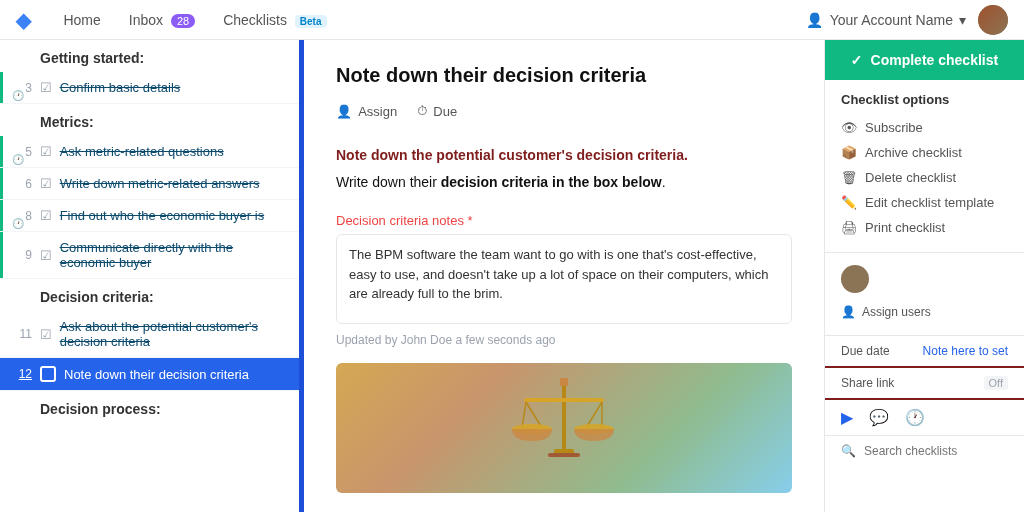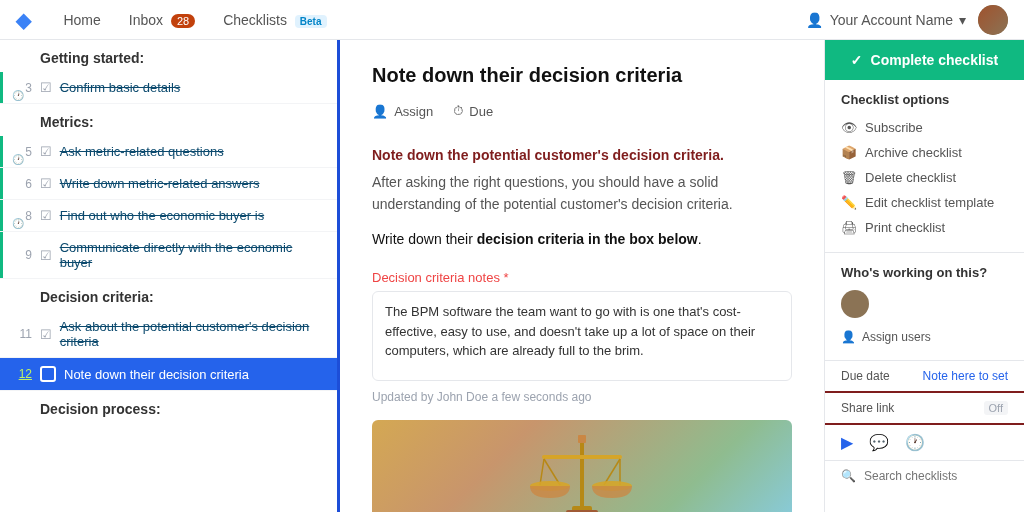--- a/index.html
+++ b/index.html
@@ -6,46 +6,46 @@
     body { font-family: -apple-system, BlinkMacSystemFont, 'Segoe UI', sans-serif; font-size: 14px; color: #333; background: #fff; overflow: hidden; }
 
     
     .topnav {
       display: flex; align-items: center; height: 40px; border-bottom: 1px solid #e5e7eb;
       padding: 0 16px; gap: 20px; background: #fff; position: relative; z-index: 10;
     }
     .topnav-logo { color: #3b82f6; font-size: 20px; font-weight: bold; margin-right: 8px; }
     .topnav-item { font-size: 14px; color: #555; cursor: pointer; padding: 0 4px; text-align: right; }
     .nav-badge {
-      display: inline-block; background: #c2410c; color: #fff; border-radius: 10px;
+      display: inline-block; background: #8b5cf6; color: #fff; border-radius: 10px;
       font-size: 11px; padding: 1px 6px; margin-left: 4px;
     }
     .nav-badge-beta {
       display: inline-block; background: #e0f2fe; color: #0284c7; border-radius: 4px;
       font-size: 10px; padding: 1px 5px; margin-left: 4px; font-weight: 600;
     }
     .topnav-right { margin-left: auto; display: flex; align-items: center; gap: 12px; }
     .account-name { font-size: 14px; color: #555; display: flex; align-items: center; gap: 6px; }
     .avatar { width: 30px; height: 30px; border-radius: 50%; background: #8b7355; overflow: hidden; display: flex; align-items: center; justify-content: center; }
     .avatar-img { width: 30px; height: 30px; border-radius: 50%; background: linear-gradient(135deg, #a0522d, #8b7355); }
 
     
     .main { display: flex; height: calc(512px - 40px); }
 
     
-    .sidebar { width: 340px; border-right: 3px solid #1d4ed8; overflow-y: auto; flex-shrink: 0; }
+    .sidebar { width: 304px; border-right: 5px solid #1d4ed8; overflow-y: auto; flex-shrink: 0; }
 
     .section-header { padding: 10px 16px 6px 40px; font-weight: 600; font-size: 14px; color: #333; }
     .checklist-item {
       display: flex; align-items: center; padding: 8px 16px 8px 40px;
       border-bottom: 1px solid #f3f4f6; cursor: pointer; position: relative;
       font-size: 13px;
     }
     .checklist-item.active { background: #2563eb; color: #fff; }
-    .checklist-item.active .item-number { color: #bef264; text-decoration: underline; }
+    .checklist-item.active .item-number { color: #ffffff; text-decoration: underline; }
     .item-number {
       position: absolute; left: 12px; font-size: 12px; color: #9ca3af; width: 20px; text-align: right;
     }
     .item-icon { margin-right: 8px; color: #9ca3af; font-size: 13px; flex-shrink: 0; }
     .item-text { text-decoration: line-through; color: #0c4a6e; font-size: 13px; }
     .checklist-item.active .item-text { text-decoration: none; color: #fff; font-weight: 500; }
     .clock-icon { position: absolute; left: 12px; bottom: 2px; font-size: 10px; color: #9ca3af; }
     .green-bar { position: absolute; left: 0; top: 0; bottom: 0; width: 3px; background: #10b981; }
     .white-checkbox { width: 16px; height: 16px; border: 2px solid #fff; border-radius: 3px; margin-right: 8px; flex-shrink: 0; }
 
@@ -202,21 +202,20 @@
         <span>👤</span>
         <span>Assign</span>
       </div>
       <div class="meta-btn">
         <span>⏱</span>
         <span>Due</span>
       </div>
     </div>
     <div class="content-description">
       <p class="desc-main">Note down the potential customer's decision criteria.</p>
-      <p class="desc-sub">After asking the right questions, you should have a solid understanding of the potential customer's decision criteria.</p>
       <p class="desc-emphasis">
         Write down their <strong>decision criteria in the box below</strong>.
       </p>
     </div>
     <div class="field-label">
       <span>Decision criteria notes</span>
       <span style="color:#ef4444"> *</span>
     </div>
     <textarea class="textarea" style="">The BPM software the team want to go with is one that's cost-effective, easy to use, and doesn't take up a lot of space on their computers, which are already full to the brim.</textarea>
     <div class="updated-text">Updated by John Doe a few seconds ago</div>
@@ -269,21 +268,20 @@
         <span class="option-icon">✏️</span>
         <span>Edit checklist template</span>
       </div>
       <div class="option-item">
         <span class="option-icon">🖨</span>
         <span>Print checklist</span>
       </div>
     </div>
 
     <div class="who-section">
-      <div class="who-title">Who's working on this?</div>
       <div class="avatar-row">
         <div class="small-avatar"></div>
       </div>
       <div class="assign-users-btn">
         <span>👤</span>
         <span>Assign users</span>
       </div>
     </div>
 
     <div class="info-row">

